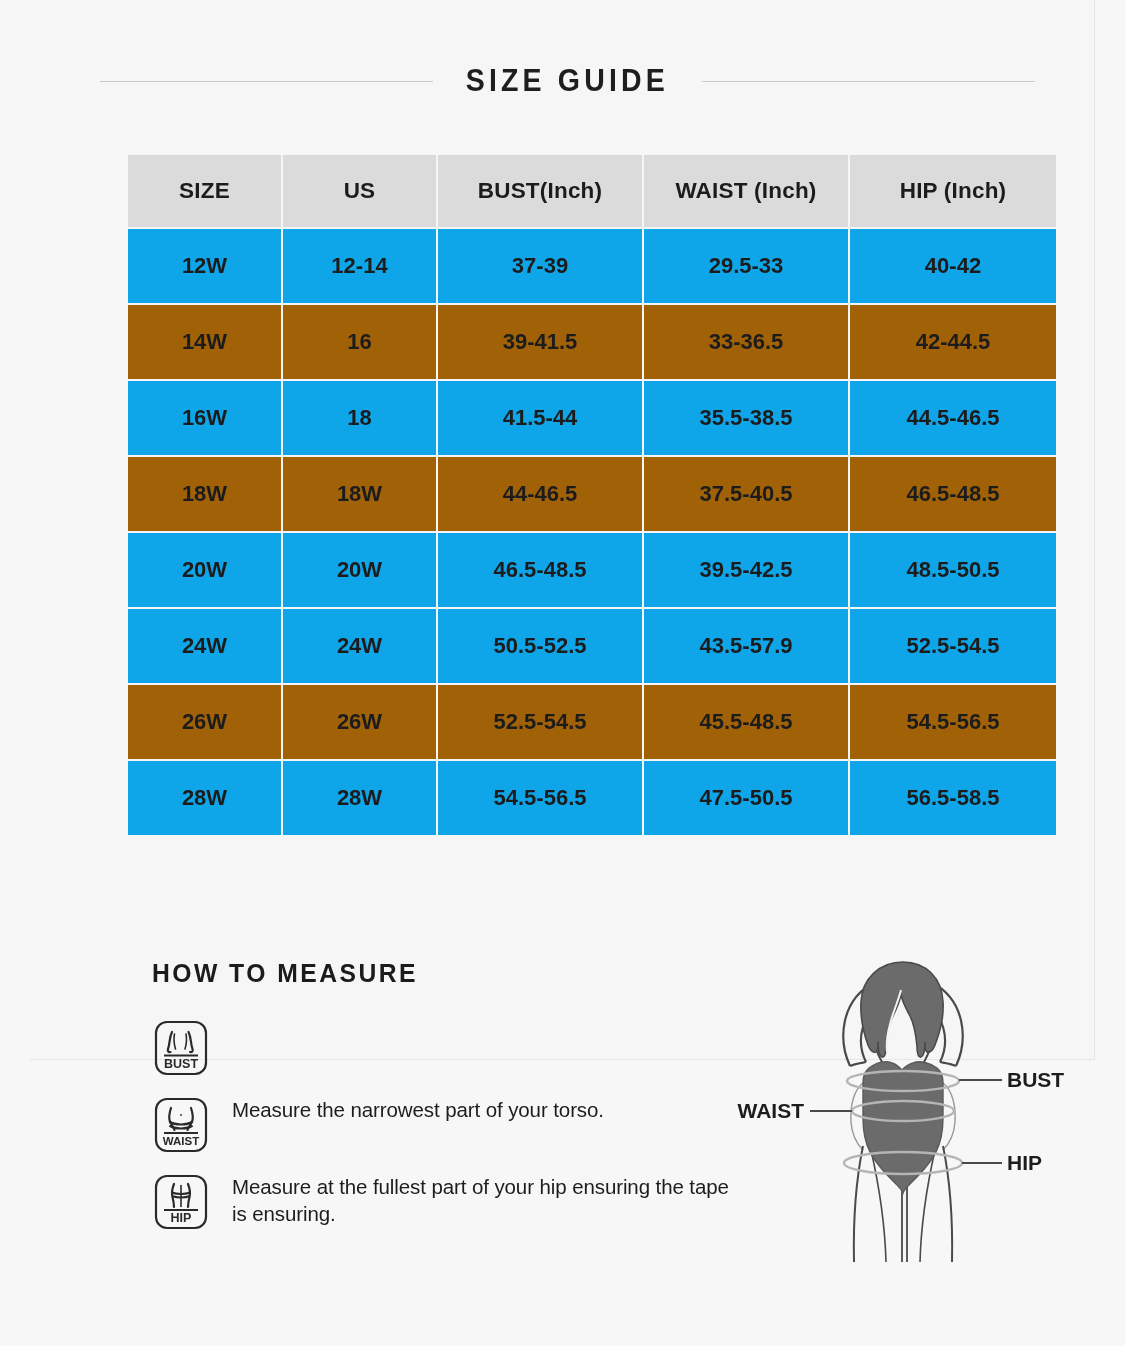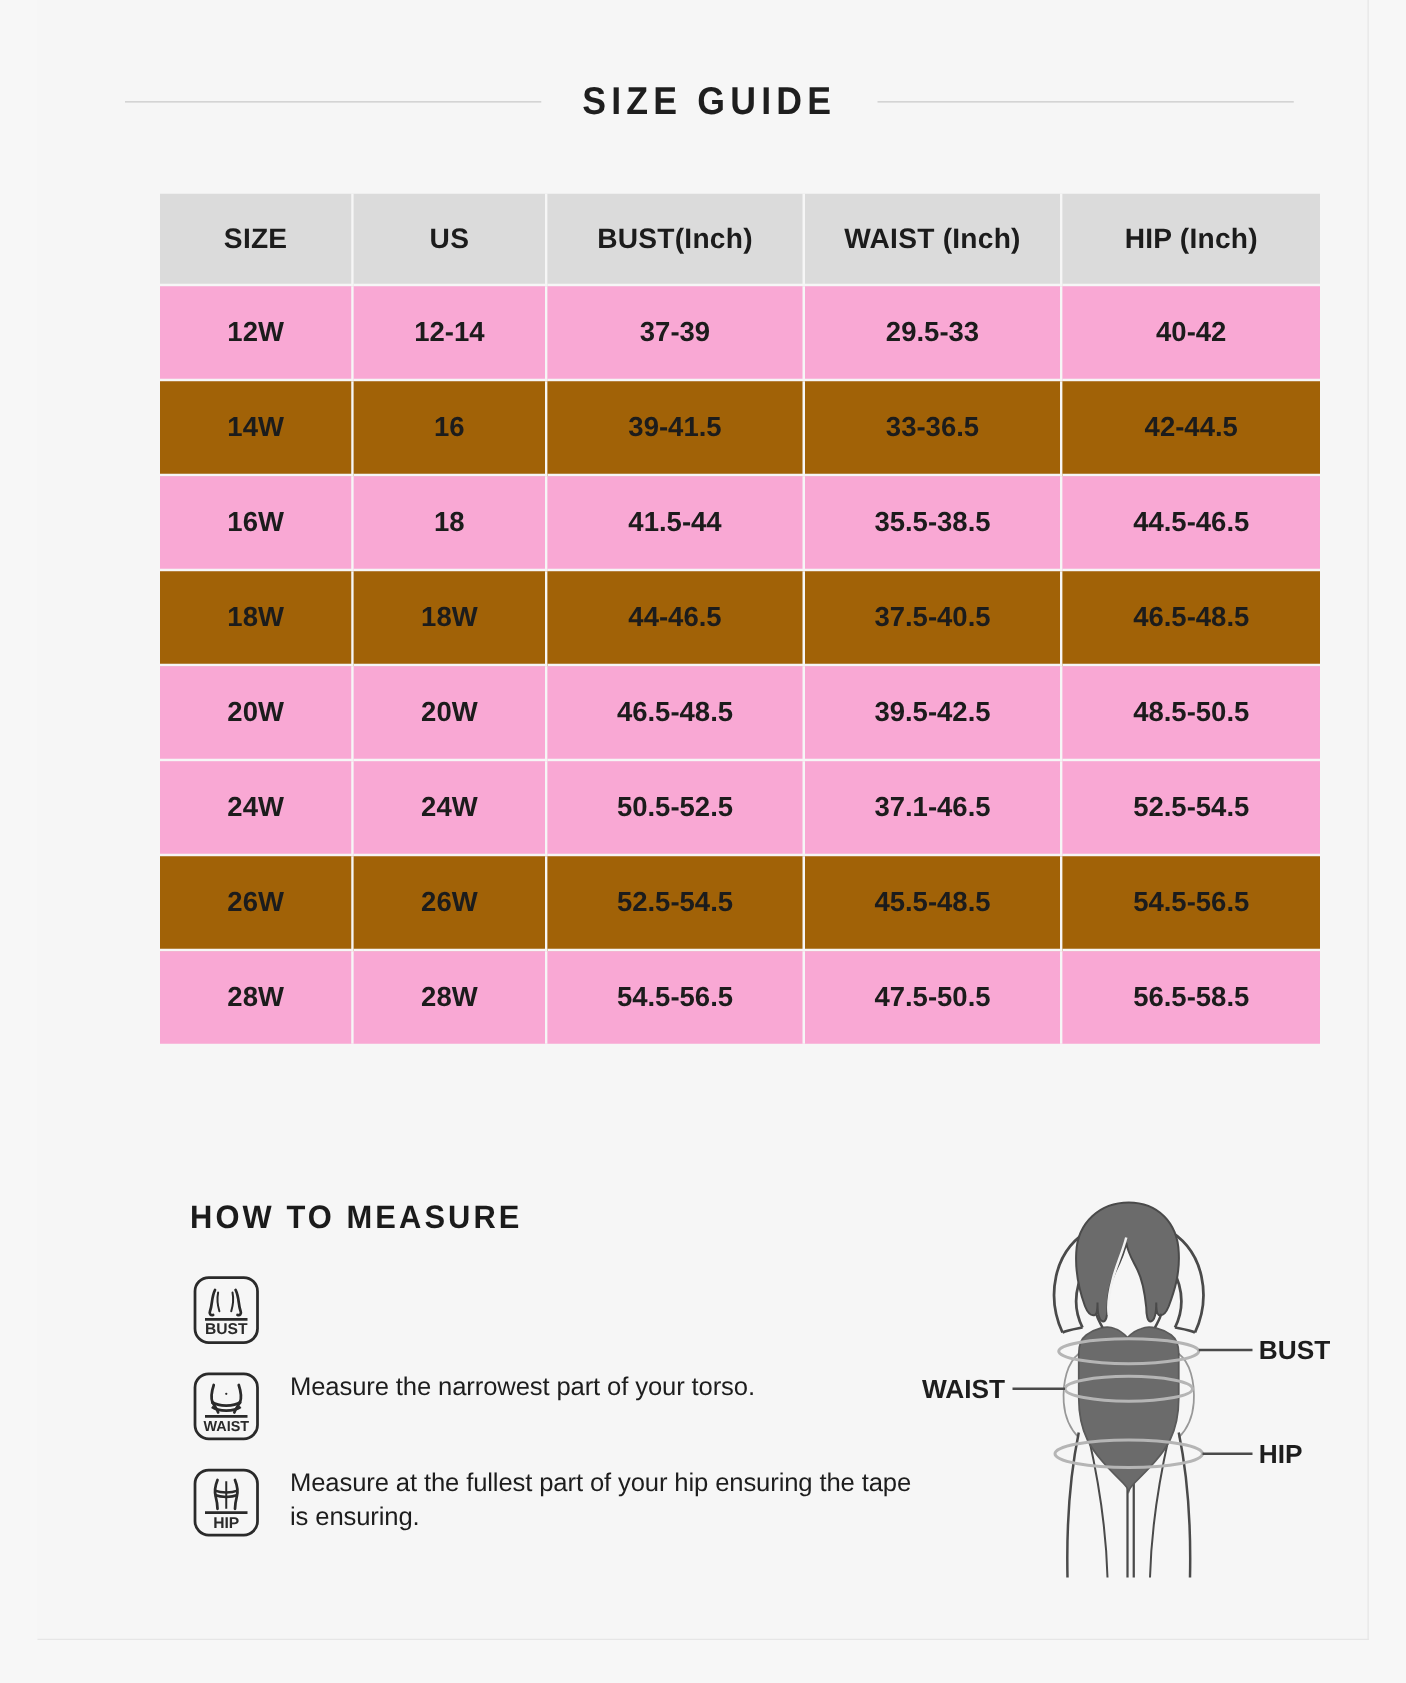--- a/index.html
+++ b/index.html
@@ -13,21 +13,21 @@
     font-family: "Liberation Sans", sans-serif;
     color: #1b1b1b;
     overflow: hidden;
   }
 
   .page {
     position: absolute;
     left: 30px;
     top: 0px;
     width: 1065px;
-    height: 1312px;
+    height: 1060px;
     background: #f6f6f6;
     border-right: 1px solid #e6e6e6;
     border-bottom: 1px solid #e6e6e6;
     box-sizing: border-box;
   }
 
   
   .title-wrap {
     position: absolute;
     left: 70px;
@@ -79,21 +79,21 @@
   .size-table th {
     height: 72px;
     font-size: 22.5px;
     background: #dbdbdb;
     letter-spacing: 0.2px;
   }
   .size-table td:last-child,
   .size-table th:last-child { border-right: none; }
   .size-table tr:last-child td { border-bottom: none; }
 
-  .row-light td { background: #f9a8d4; }
+  .row-light td { background: #0ea5e9; }
   .row-dark  td { background: #a16207; }
 
   .col-size { width: 155px; }
   .col-us   { width: 155px; }
   .col-bust { width: 206px; }
   .col-waist{ width: 206px; }
   .col-hip  { width: 206px; }
 
   
   .howto {
@@ -202,21 +202,21 @@
         <td>20W</td>
         <td>20W</td>
         <td>46.5-48.5</td>
         <td>39.5-42.5</td>
         <td>48.5-50.5</td>
       </tr>
       <tr class="row-light">
         <td>24W</td>
         <td>24W</td>
         <td>50.5-52.5</td>
-        <td>37.1-46.5</td>
+        <td>43.5-57.9</td>
         <td>52.5-54.5</td>
       </tr>
       <tr class="row-dark">
         <td>26W</td>
         <td>26W</td>
         <td>52.5-54.5</td>
         <td>45.5-48.5</td>
         <td>54.5-56.5</td>
       </tr>
       <tr class="row-light">

